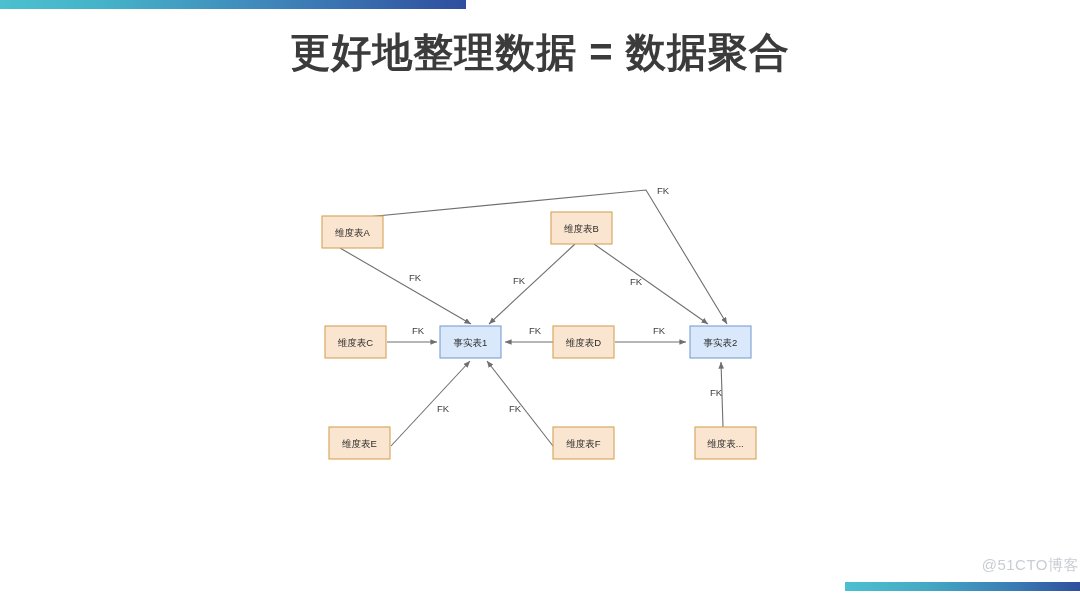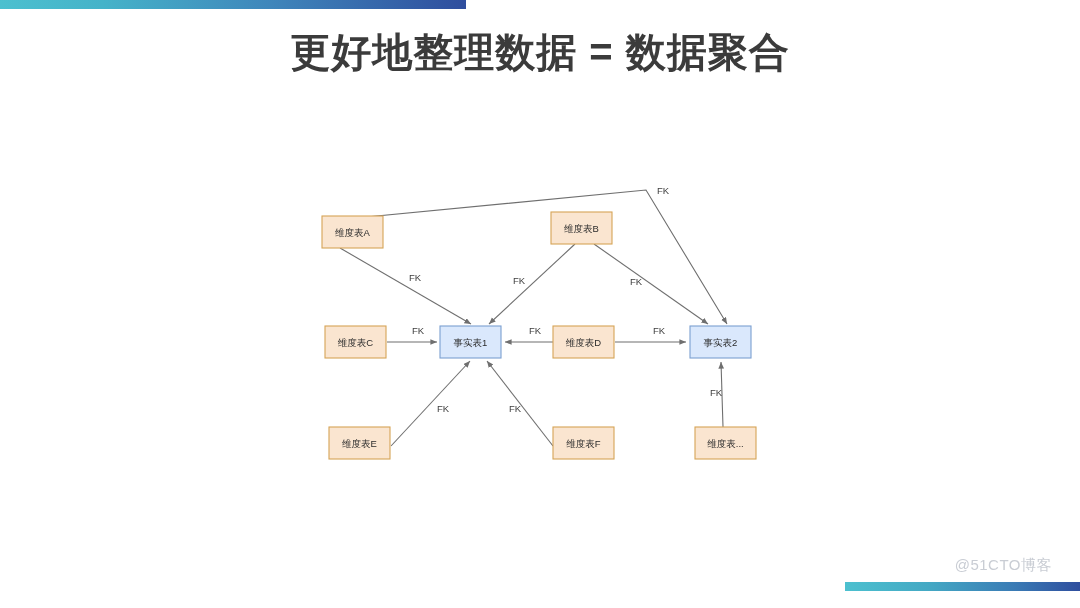--- a/index.html
+++ b/index.html
@@ -88,21 +88,21 @@
   .node-label {
     font-family: "Liberation Sans", "DejaVu Sans", sans-serif;
     font-size: 9.5px;
     fill: #2b2b2b;
     text-anchor: middle;
     dominant-baseline: middle;
   }
   
   .watermark {
     position: absolute;
-    right: 28px;
+    right: 1px;
     bottom: 16px;
     font-size: 15px;
     color: #c9cdd4;
     letter-spacing: 0.5px;
     white-space: nowrap;
   }
 </style>
 </head>
 <body>
 

